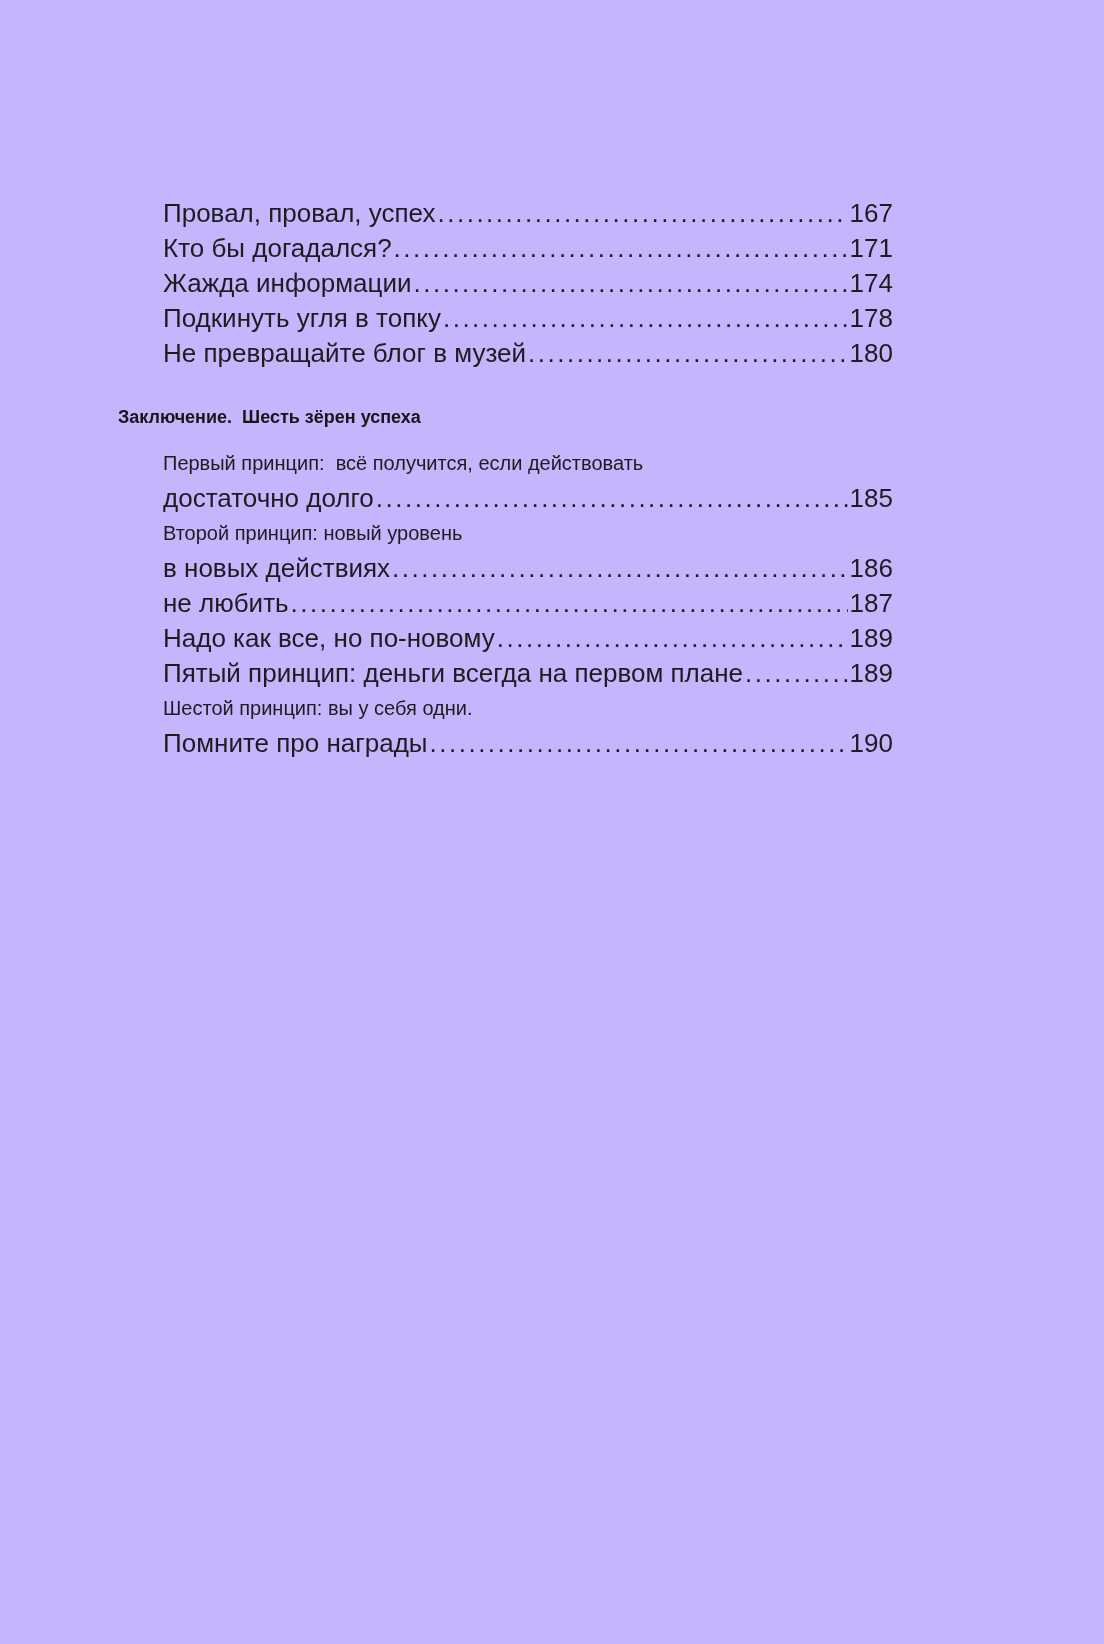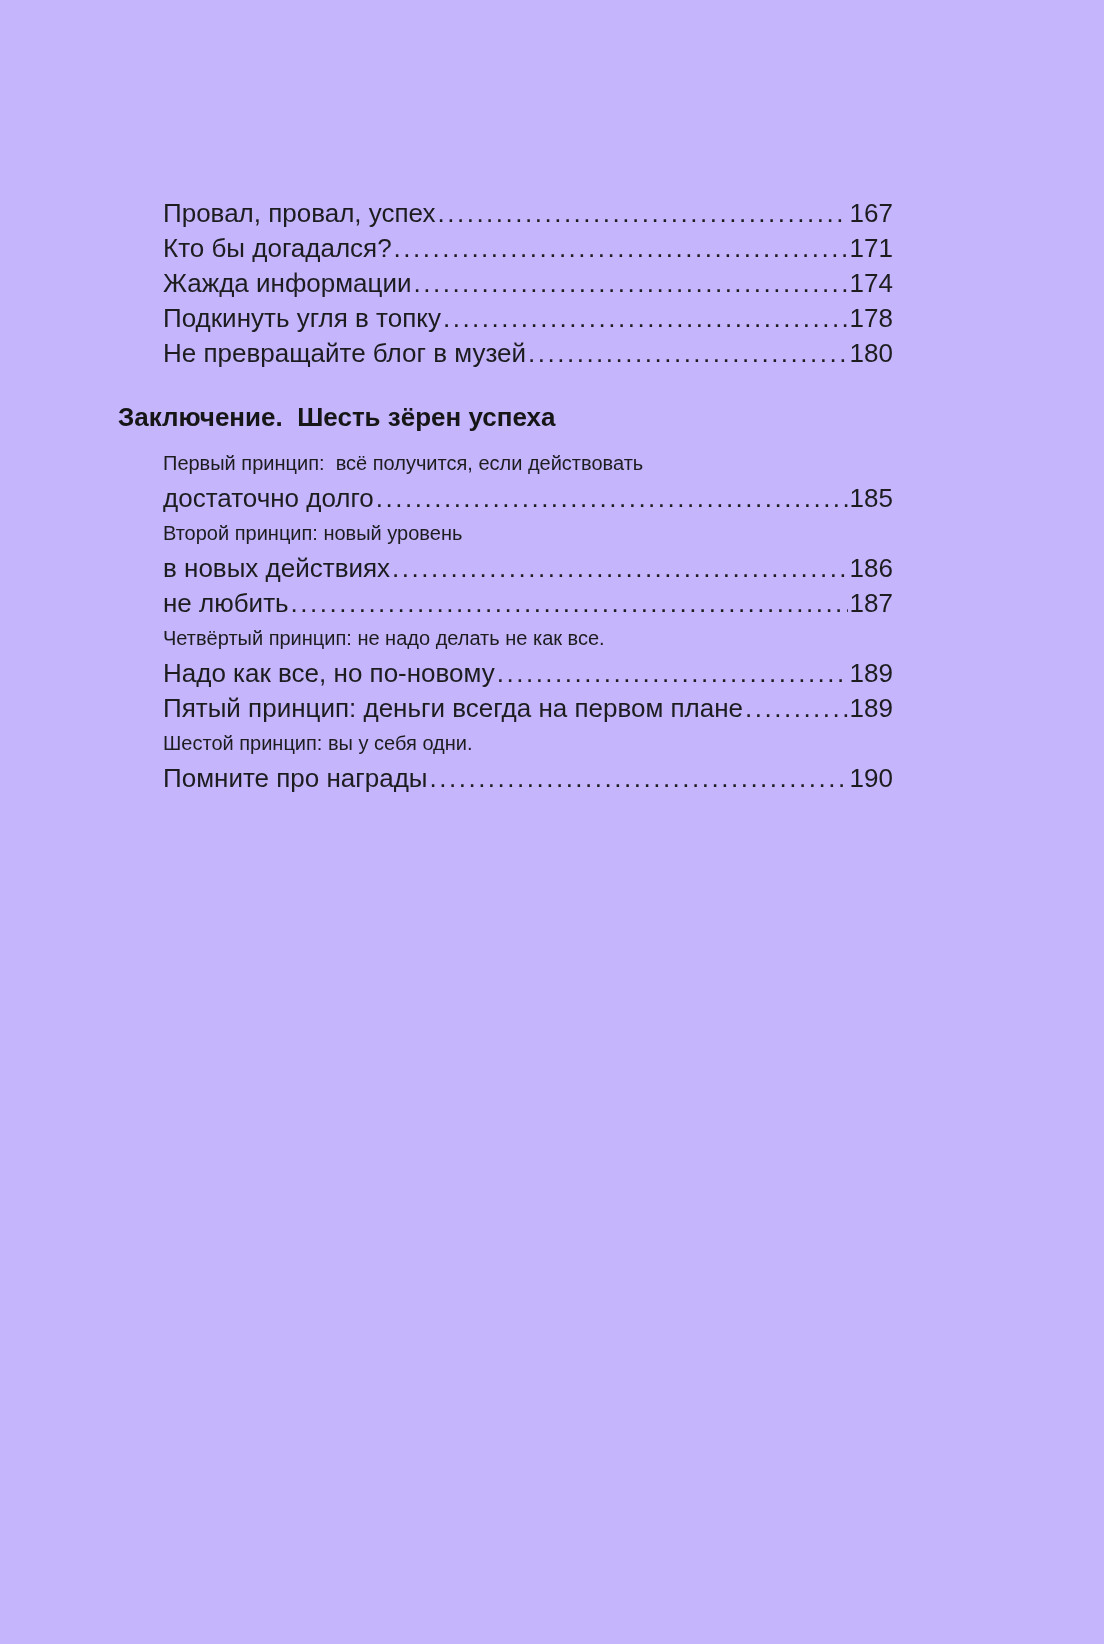--- a/index.html
+++ b/index.html
@@ -46,21 +46,21 @@
     white-space: nowrap;
     letter-spacing: 2.5px;
     margin: 0 2px 0 2px;
     color: #1d1d1f;
   }
   .page-num {
     flex: 0 0 auto;
     white-space: nowrap;
   }
   .section-heading {
-    font-size: 26px;
+    font-size: 18px;
     line-height: 36px;
     font-weight: bold;
     color: #161616;
     margin: 28px 0 11px 0;
     white-space: pre;
   }
 </style>
 </head>
 <body>
 
@@ -121,21 +121,20 @@
         </div>
       </div>
       <div class="entry">
         <div class="leader">
           <span class="title">не любить</span>
           <span class="dots">........................................................................................................................................................................................................</span>
           <span class="page-num">187</span>
         </div>
       </div>
       <div class="entry">
-        <div class="line">Четвёртый принцип: не надо делать не как все.</div>
         <div class="leader">
           <span class="title">Надо как все, но по-новому</span>
           <span class="dots">........................................................................................................................................................................................................</span>
           <span class="page-num">189</span>
         </div>
       </div>
       <div class="entry">
         <div class="leader">
           <span class="title">Пятый принцип: деньги всегда на первом плане</span>
           <span class="dots">........................................................................................................................................................................................................</span>

